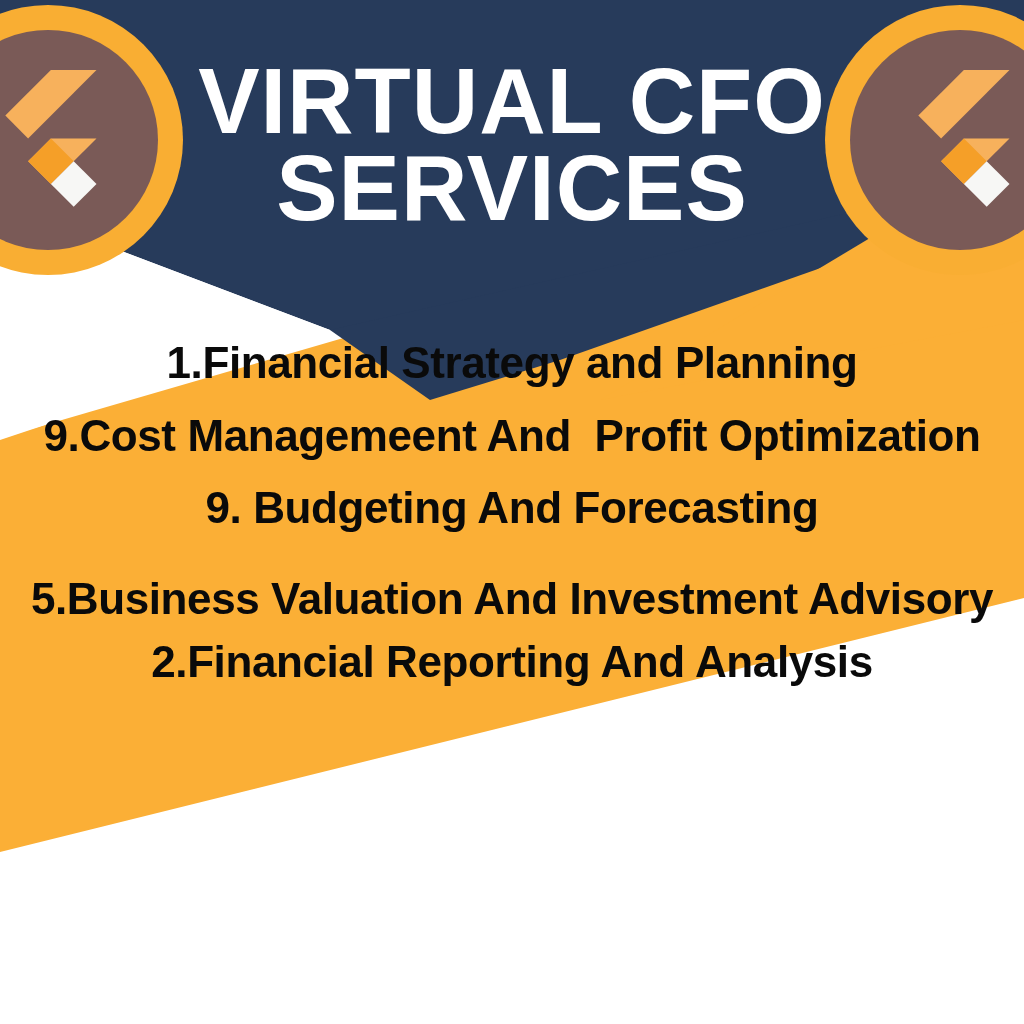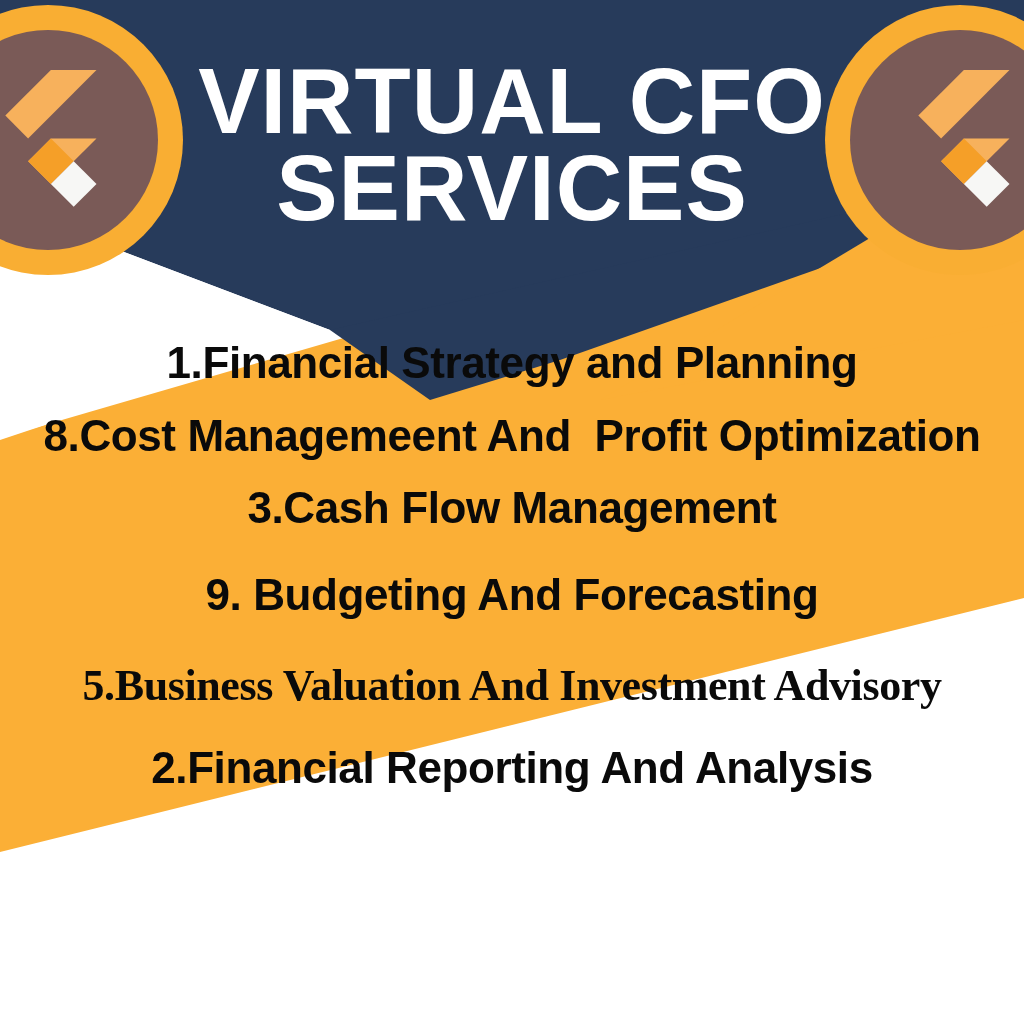--- a/index.html
+++ b/index.html
@@ -63,21 +63,21 @@
     line-height: 1.06;
     text-align: center;
     padding: 0 0;
     white-space: pre-wrap;
     letter-spacing: -0.4px;
   }
   .service-item.sp-1 { margin-bottom: 26px; }
   .service-item.sp-2 { margin-bottom: 26px; }
   .service-item.sp-3 { margin-bottom: 40px; }
   .service-item.sp-4 { margin-bottom: 44px; }
-  .service-item.sp-5 { margin-bottom: 36px; font-family: Liberation Serif, serif; }
+  .service-item.sp-5 { margin-bottom: 16px; }
   .service-item.sp-6 { margin-bottom: 0; }
 </style>
 </head>
 <body>
 
 <div id="poster">
 
   <svg id="bg-layer" viewBox="0 0 1024 1024" width="1024" height="1024" xmlns="http://www.w3.org/2000/svg">
 
     <rect x="0" y="0" width="1024" height="1024" fill="#FFFFFF"></rect>
@@ -116,20 +116,19 @@
       </g>
     </g>
   </svg>
 
   <div class="headline-wrap">
     <div class="headline">VIRTUAL CFO SERVICES</div>
   </div>
 
   <div id="service-list">
     <div class="service-item sp-1">1.Financial Strategy and Planning</div>
-    <div class="service-item sp-2">8.Cost Managemeent And  Profit Optimization</div>
-    <div class="service-item sp-3">3.Cash Flow Management</div>
+    <div class="service-item sp-2">9.Cost Managemeent And  Profit Optimization</div>
     <div class="service-item sp-4">9. Budgeting And Forecasting</div>
     <div class="service-item sp-5">5.Business Valuation And Investment Advisory</div>
     <div class="service-item sp-6">2.Financial Reporting And Analysis</div>
   </div>
 
 </div>
 
 </body></html>

